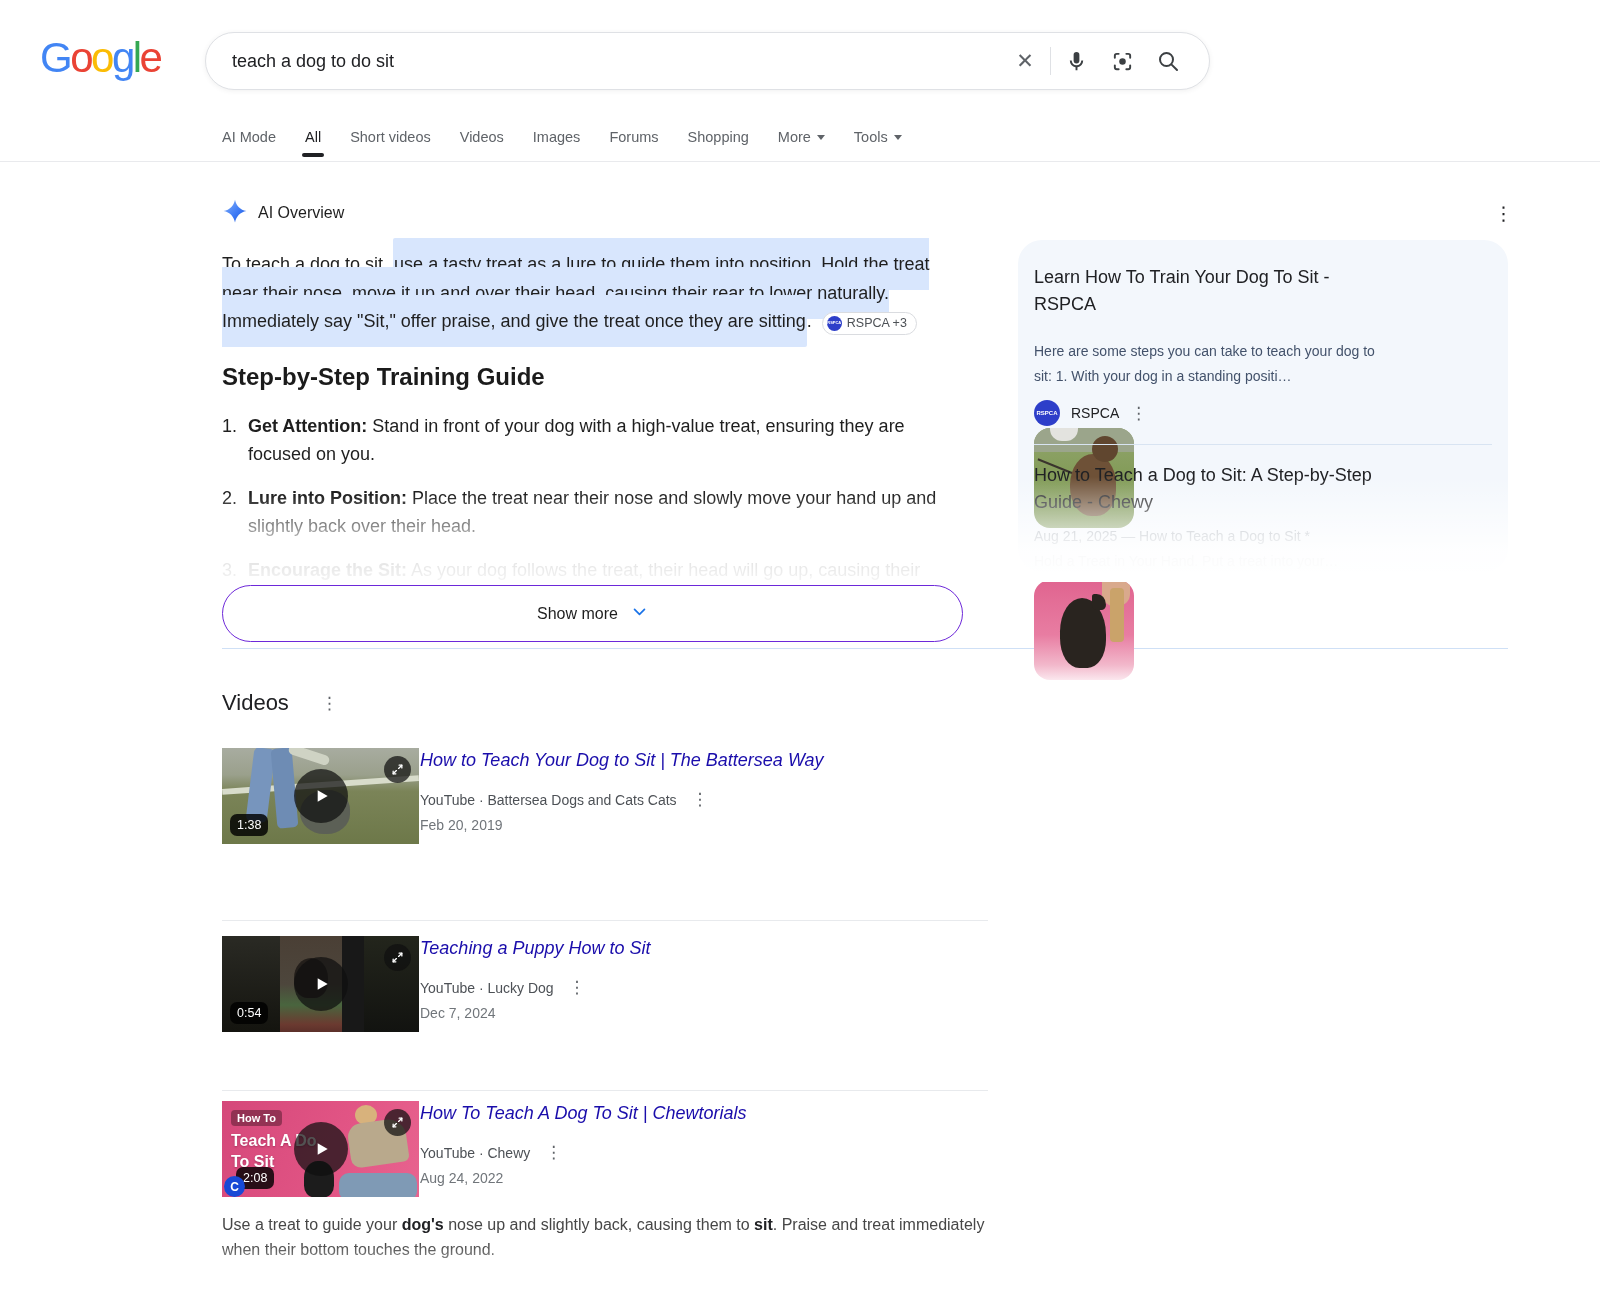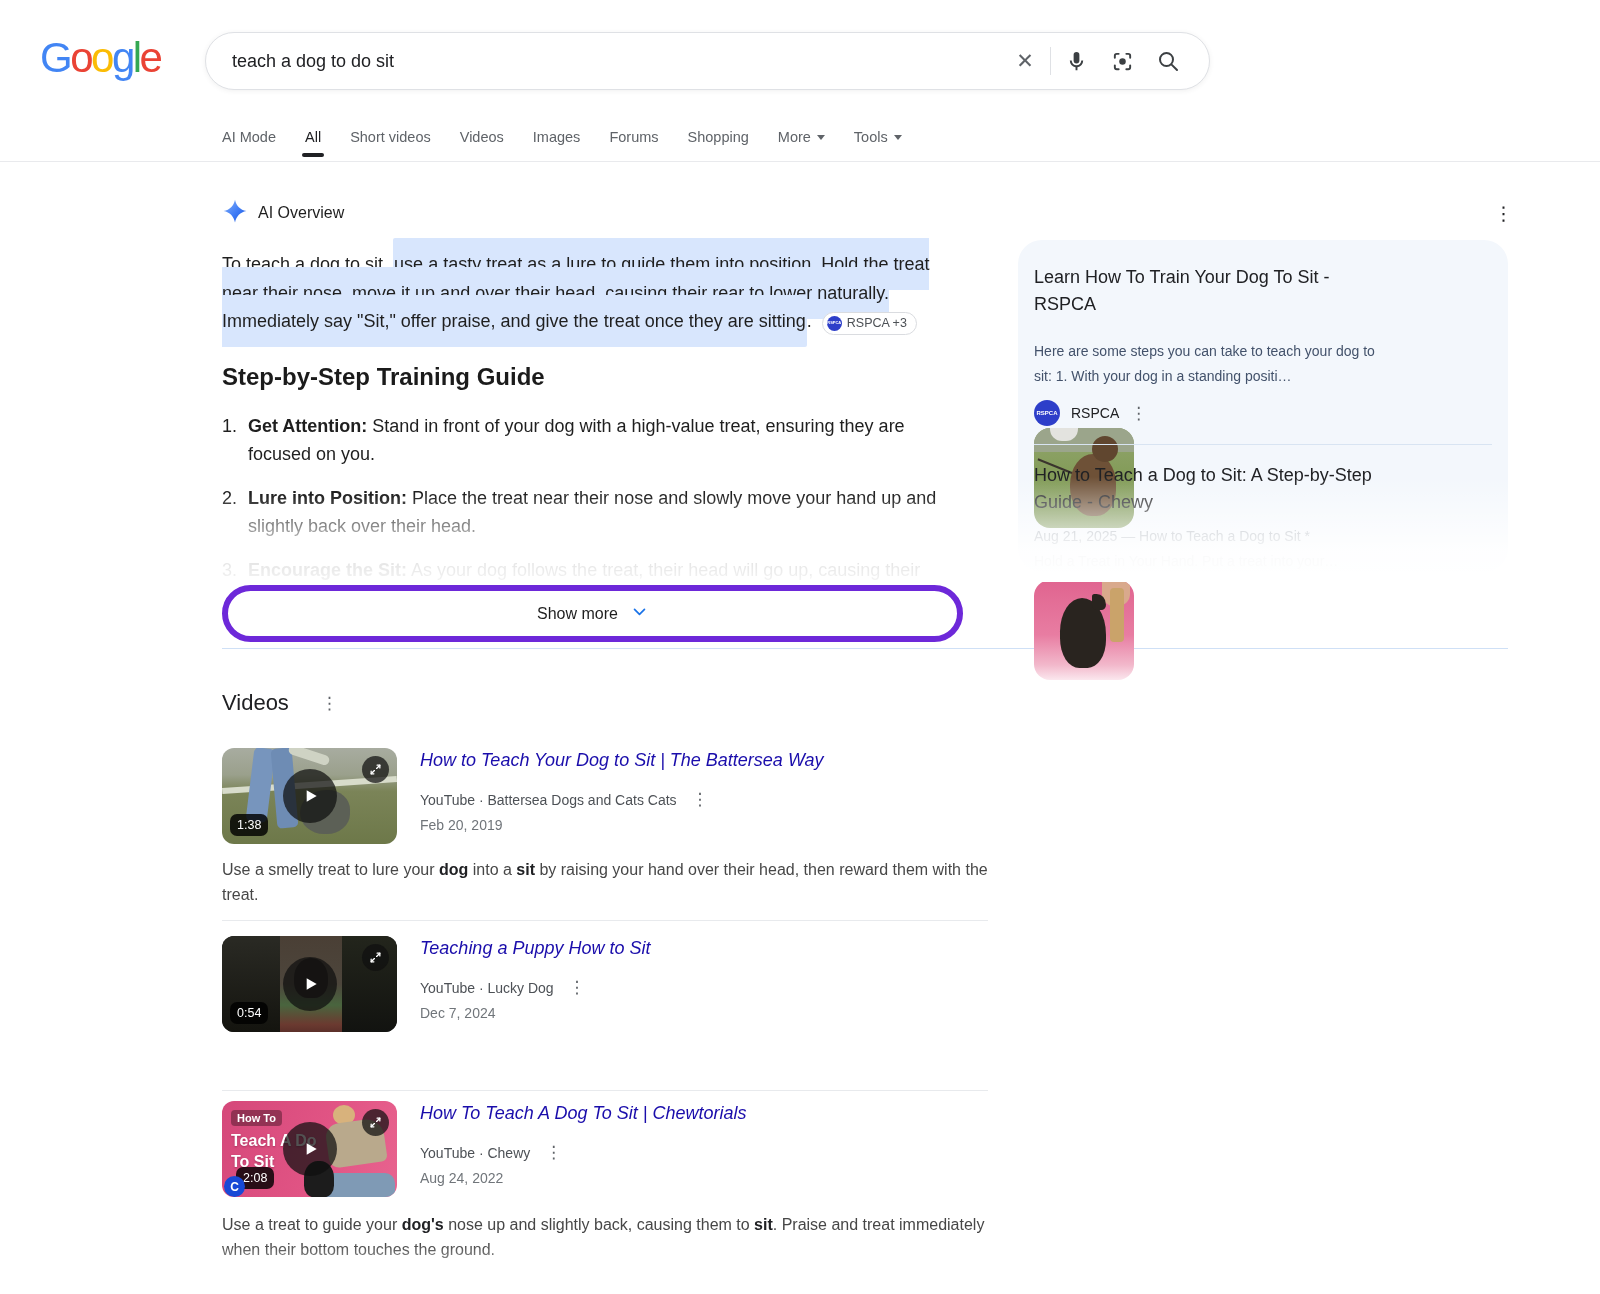--- a/index.html
+++ b/index.html
@@ -49,21 +49,21 @@
   .cite-label { font-size:12.5px; color:#4d5156; }
 
   .guide-title { margin-top:27px; font-size:24px; font-weight:700; color:#1b1b1b; }
   .steps { margin-top:21px; position:relative; }
   .step { display:flex; font-size:18px; line-height:28.5px; color:#1f1f1f; margin-bottom:15px; }
   .step-num { flex:none; width:22px; margin-right:4px; }
   .step-title { font-weight:700; }
   .steps-fade { position:absolute; left:-4px; right:-4px; top:82px; bottom:-14px; z-index:2;
     background:linear-gradient(180deg, rgba(255,255,255,0) 0%, rgba(255,255,255,.85) 55%, #fff 100%); }
   .show-more { position:relative; z-index:3; margin-top:-14px; width:741px; height:57px;
-    background:#fff; border:6px solid #6d28d9; border-radius:29px; display:flex; align-items:center;
+    background:#fff; border:1px solid #6d28d9; border-radius:29px; display:flex; align-items:center;
     justify-content:center; gap:13px; font-size:16px; color:#1f1f1f; cursor:pointer; }
   .ai-divider { position:absolute; left:222px; top:648px; width:1286px; height:1px; background:#cfe0f6; }
 
   
   .sidecard { position:absolute; left:1018px; top:240px; width:490px; height:332px; }
   .sidecard-bg { position:absolute; inset:0; background:#f3f7fc; border-radius:24px; }
   .sc { position:absolute; left:16px; right:16px; }
   .sc1 { top:24px; } .sc2 { top:222px; }
   .sc-title { font-size:18px; line-height:27px; color:#202124; width:350px; cursor:pointer; }
   .sc-desc { margin-top:21px; font-size:14px; line-height:25px; color:#43526b; width:358px; }
@@ -92,21 +92,21 @@
   .st2 .bag { position:absolute; right:10px; top:8px; width:14px; height:54px; background:#caa36a; border-radius:4px; }
   .st2 .dog { position:absolute; left:26px; top:18px; width:46px; height:70px; background:#29241f; border-radius:48% 52% 40% 42%; }
   .st2 .ear { position:absolute; left:58px; top:14px; width:14px; height:16px; background:#29241f; border-radius:20% 80% 40% 40%; }
 
   
   .videos { position:absolute; left:222px; top:690px; width:766px; height:604px; }
   .v-head { display:flex; align-items:center; gap:32px; }
   .v-heading { font-size:22px; color:#202124; }
   .vrow { position:absolute; left:0; width:100%; }
   .r1 { top:58px; } .r2 { top:246px; } .r3 { top:411px; }
-  .vthumb { position:absolute; left:0; top:0; width:175px; height:96px; border-radius:12px;
+  .vthumb { position:absolute; left:0; top:0; width:197px; height:96px; border-radius:0;
     overflow:hidden; cursor:pointer; }
   .vinfo { position:absolute; left:198px; top:0; right:0; }
   .vlink { font-size:18px; line-height:24px; color:#1a0dab; cursor:pointer; display:inline-block;font-style:italic; }
   .vsrc { margin-top:17px; font-size:14px; color:#4d5156; display:flex; align-items:center; gap:15px; }
   .vdate { margin-top:7px; font-size:14px; color:#70757a; }
   .vdesc { position:absolute; left:0; width:766px; font-size:16px; line-height:24.5px; color:#474747; }
   .d1 { top:168px; } .d2 { top:358px; } .d3 { top:523px; }
   .seg-b { font-weight:700; color:#202124; }
   .vsep { position:absolute; left:0; width:766px; height:1px; background:#e8eaed; }
   .s1 { top:230px; } .s2 { top:400px; }
@@ -342,21 +342,20 @@
     </div>
     <div class="vinfo">
       <span class="vlink">How to Teach Your Dog to Sit | The Battersea Way</span>
       <div class="vsrc">
         <span>YouTube · Battersea Dogs and Cats Cats</span>
         <span class="kebab">⋮</span>
       </div>
       <div class="vdate">Feb 20, 2019</div>
     </div>
   </div>
-  <div class="vdesc d1"><span>Use a smelly treat to lure your </span><span class="seg-b">dog</span><span> into a </span><span class="seg-b">sit</span><span> by raising your hand over their head, then reward them with the treat.</span></div>
   <div class="vsep s1"></div>
 
   <div class="vrow r2">
     <div class="vthumb t2">
       <div class="strip"></div>
       <div class="sideblur-l"></div>
       <div class="sideblur-r"></div>
       <div class="figure"></div>
       <div class="play">
           <svg width="20" height="20" viewBox="0 0 24 24" fill="#fff">

